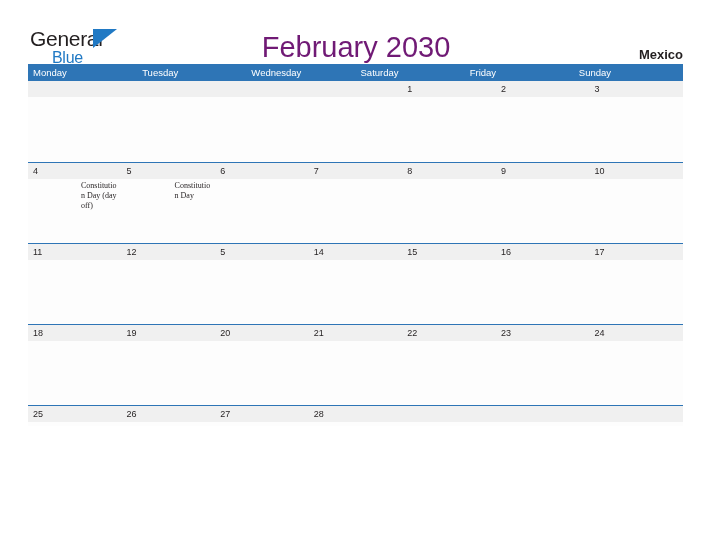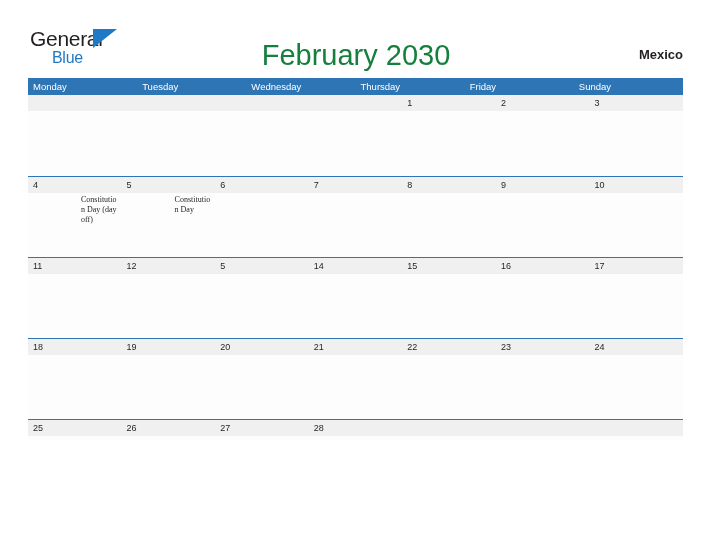--- a/index.html
+++ b/index.html
@@ -66,43 +66,43 @@
     border-bottom: 19px solid transparent;
   }
 
   .title {
     position: absolute;
     left: 0;
     right: 0;
     top: 31px;
     text-align: center;
     font-size: 29px;
-    color: #15803d;
+    color: #701a75;
     font-family: "Liberation Sans", sans-serif;
     font-weight: normal;
     letter-spacing: 0px;
-    margin: 8px;
+    margin: 0;
   }
 
   .country {
     position: absolute;
     right: 29px;
     top: 47px;
     font-size: 13px;
     color: #231f20;
     font-weight: bold;
     font-family: "Liberation Sans", sans-serif;
     padding-left: 44px;
   }
 
   
   .calendar {
     position: absolute;
     left: 28px;
-    top: 78px;
+    top: 64px;
     width: 655px;
   }
 
   .dow-row {
     display: flex;
     background: #2e75b6;
     height: 17px;
   }
   .dow {
     flex: 1 1 0;
@@ -176,21 +176,21 @@
     <div class="country">Mexico</div>
 
   </div>
 
   <div class="calendar">
 
     <div class="dow-row">
       <div class="dow">Monday</div>
       <div class="dow">Tuesday</div>
       <div class="dow">Wednesday</div>
-      <div class="dow">Thursday</div>
+      <div class="dow">Saturday</div>
       <div class="dow">Friday</div>
       <div class="dow">Sunday</div>
     </div>
 
     <div id="weeks-container">
         <div class="week">
           <div class="day">
             <div class="day-num-band empty"></div>
           </div>
           <div class="day">

